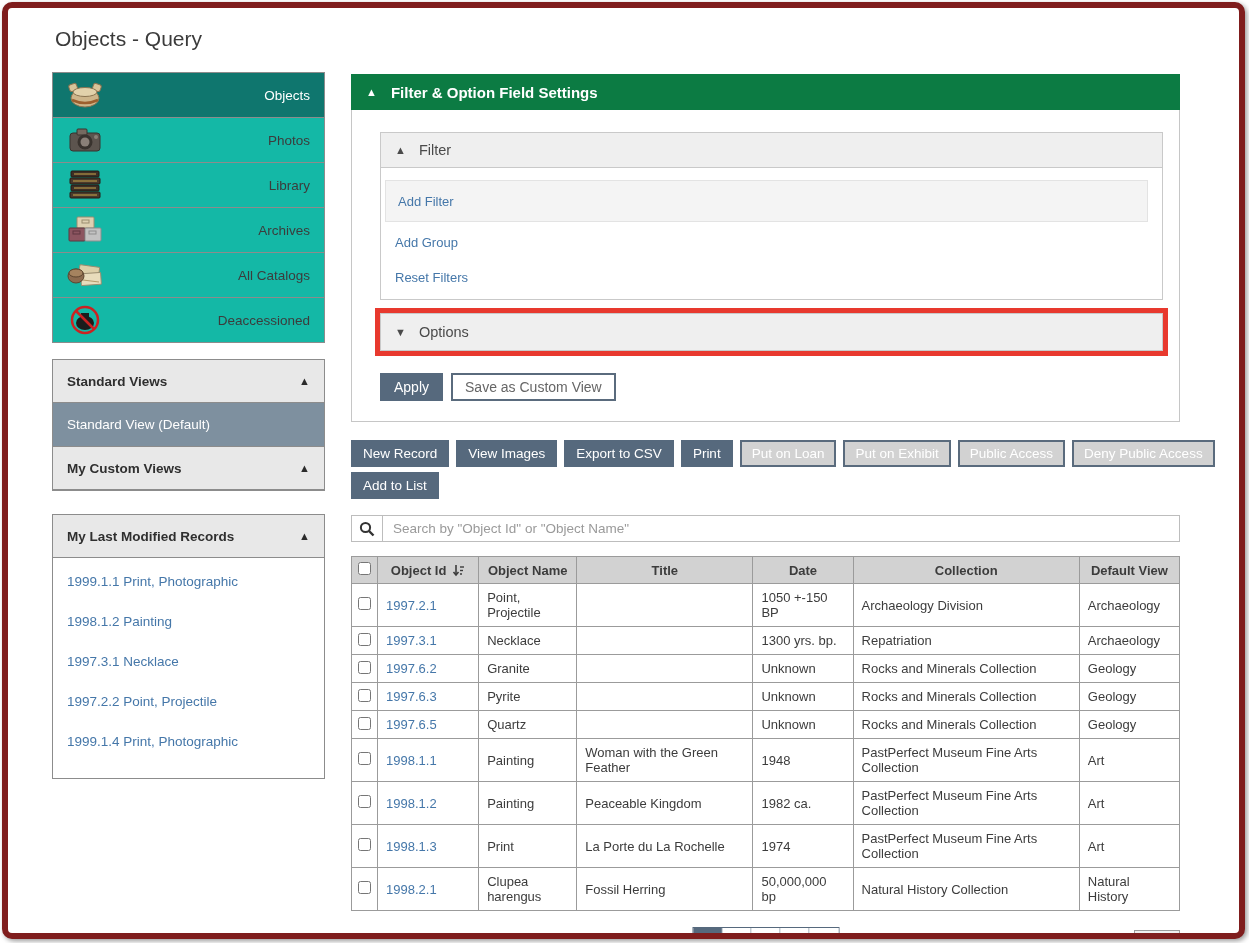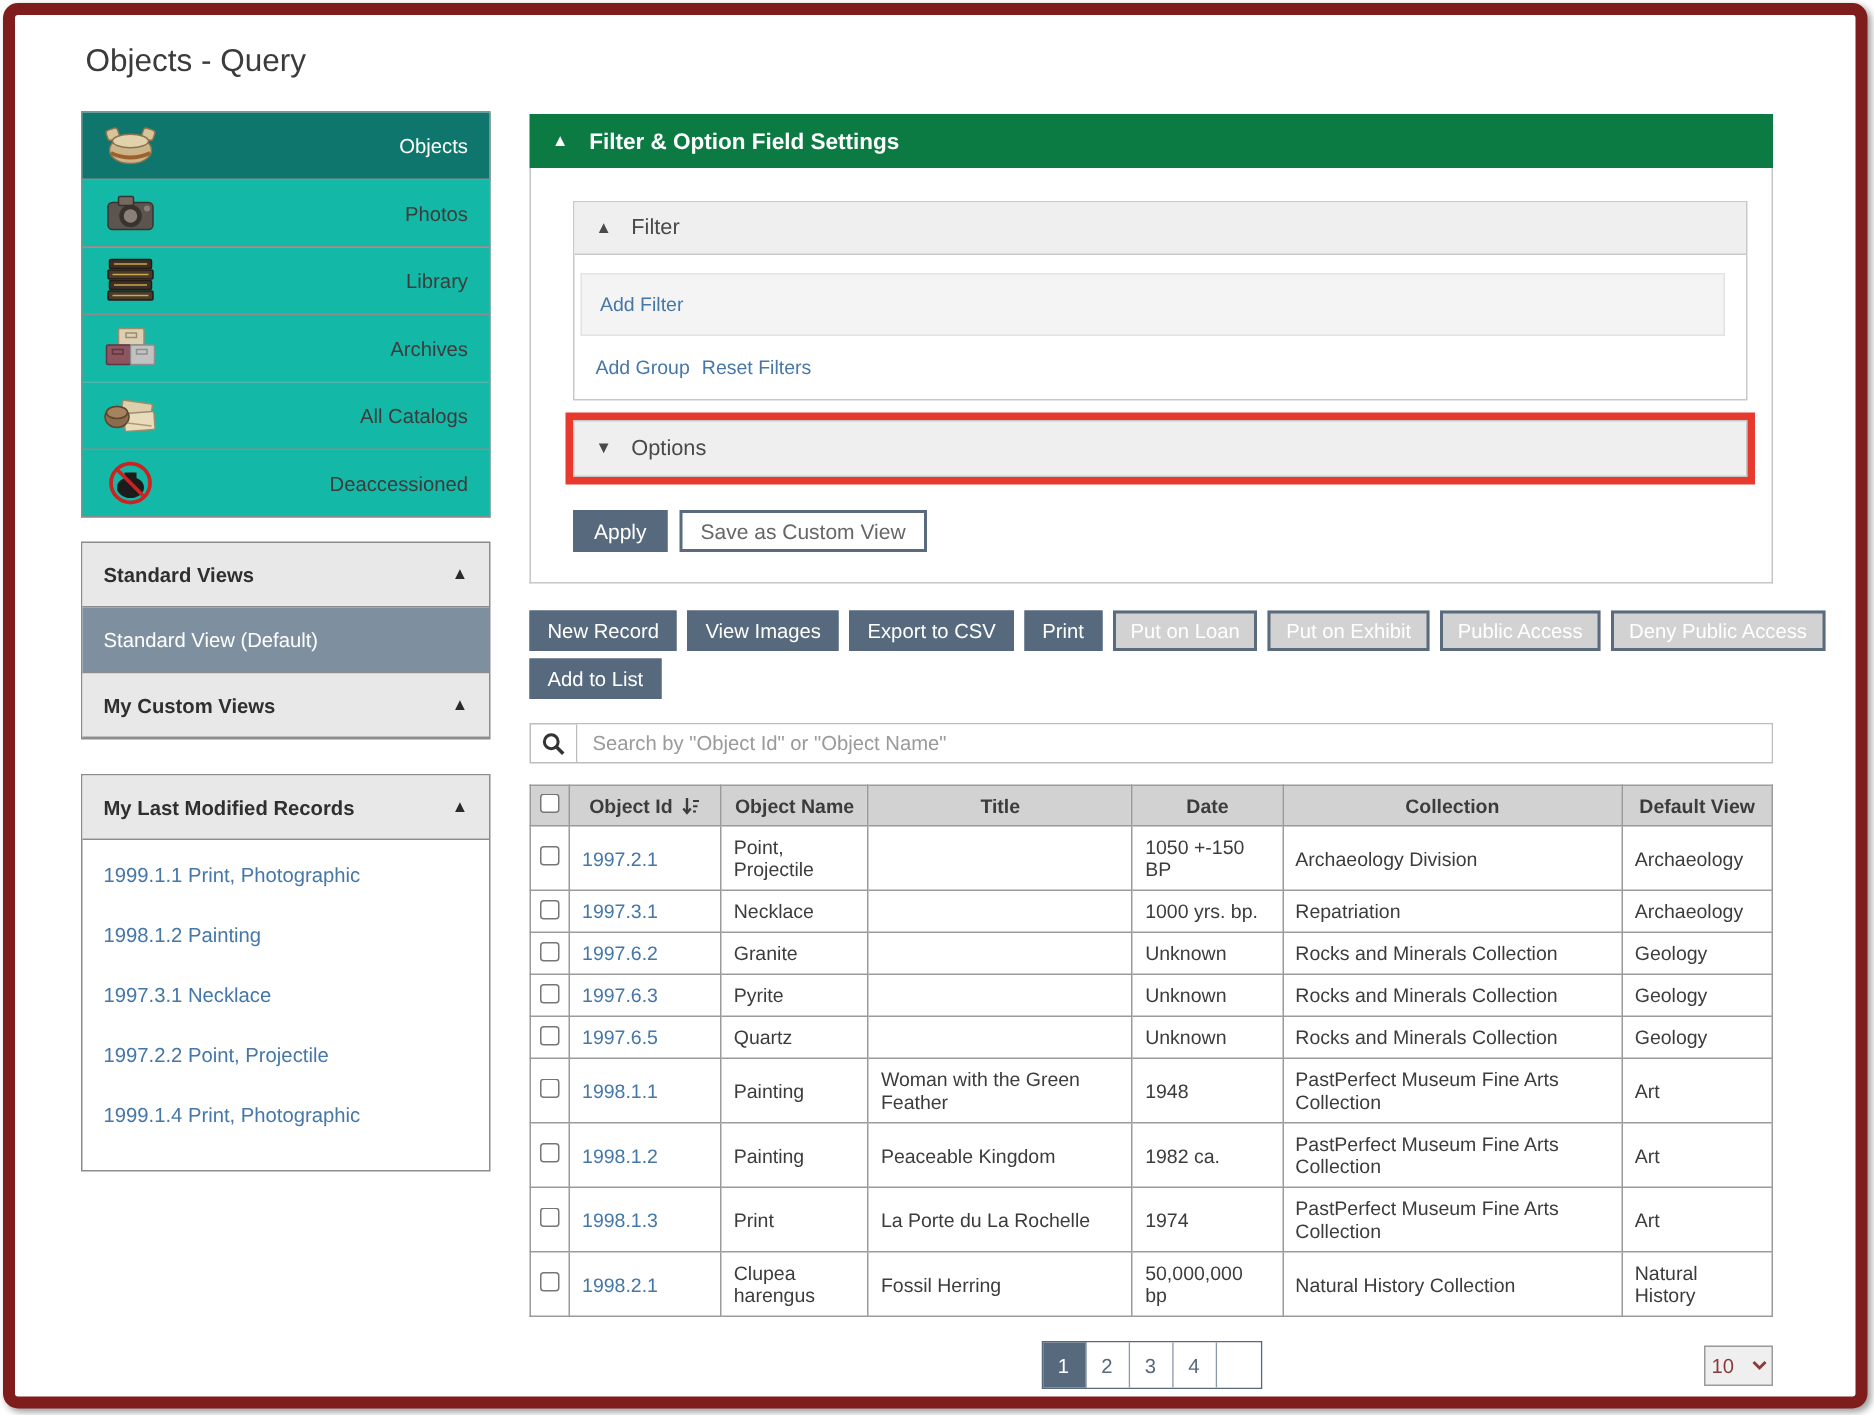--- a/index.html
+++ b/index.html
@@ -1,18 +1,18 @@
 <!DOCTYPE html>
 <html><head>
 <meta charset="utf-8">
 <style>
   * { box-sizing: border-box; margin: 0; padding: 0; }
   html,body { width:1249px; height:943px; background:#fff; font-family:"Liberation Sans",sans-serif; }
   .frame { position:absolute; top:2px; left:2px; width:1243px; height:937px;
-           border:8px solid #7f1d1d; border-radius:10px; background:#fff; overflow:hidden;
+           border:6px solid #7f1d1d; border-radius:10px; background:#fff; overflow:hidden;
            box-shadow:2px 2px 5px rgba(0,0,0,.4); }
 
   .page-title { position:absolute; left:47px; top:19px; font-size:21px; color:#3b3b3b; }
 
   
   .left-col { position:absolute; left:44px; top:64px; width:273px; }
 
   .cat-list { border-top:1px solid #8c8c8c; }
   .cat-row { display:flex; align-items:center; height:45px; background:#14b8a6;
              border:1px solid #8c8c8c; border-top:none; cursor:pointer; }
@@ -46,21 +46,21 @@
   .panel-body { border:1px solid #c6c6c6; border-top:none; padding:22px 16px 20px 28px; }
 
   .filter-box { border:1px solid #c9c9c9; }
   .filter-box-header { height:35px; background:#efefef; display:flex; align-items:center; gap:13px;
                        padding-left:14px; font-size:14.5px; color:#4a4a4a;
                        border-bottom:1px solid #c9c9c9; cursor:pointer; }
   .filter-box-header .arrow-up { color:#4a4a4a; }
   .filter-box-content { padding:12px 14px 12px 4px; }
   .add-filter-bar { background:#f4f4f4; border:1px solid #e3e3e3; padding:11px 12px; }
   .blue-link { color:#4577a9; font-size:13px; cursor:pointer; text-decoration:none; }
-  .links-row { display:flex; gap:8px; padding:13px 0 2px 10px; }
+  .links-row { display:flex; gap:20px; padding:13px 0 2px 10px;flex-direction:column; }
 
   .options-bar { border:1px solid #c9c9c9; background:#efefef; height:38px; display:flex;
                  align-items:center; gap:13px; padding-left:14px; font-size:14.5px; color:#4a4a4a;
                  margin:13px 0 22px; outline:5px solid #e8392e; cursor:pointer; }
   .options-bar .arrow-down { color:#4a4a4a; }
 
   .apply-row { display:flex; gap:8px; }
   .apply-btn { background:#56697d; color:#fff; font-size:14px; padding:5px 13px;
                border:1px solid #56697d; cursor:pointer; font-family:inherit; }
   .save-custom-btn { background:#fff; color:#666; font-size:14px; padding:4px 12px;
@@ -321,21 +321,21 @@
           <td></td>
           <td>1050 +-150 BP</td>
           <td>Archaeology Division</td>
           <td>Archaeology</td>
         </tr>
         <tr>
           <td class="chk"><input type="checkbox" style=""></td>
           <td class="id-cell">1997.3.1</td>
           <td>Necklace</td>
           <td></td>
-          <td>1000 yrs. bp.</td>
+          <td>1300 yrs. bp.</td>
           <td>Repatriation</td>
           <td>Archaeology</td>
         </tr>
         <tr>
           <td class="chk"><input type="checkbox" style=""></td>
           <td class="id-cell">1997.6.2</td>
           <td>Granite</td>
           <td></td>
           <td>Unknown</td>
           <td>Rocks and Minerals Collection</td>

